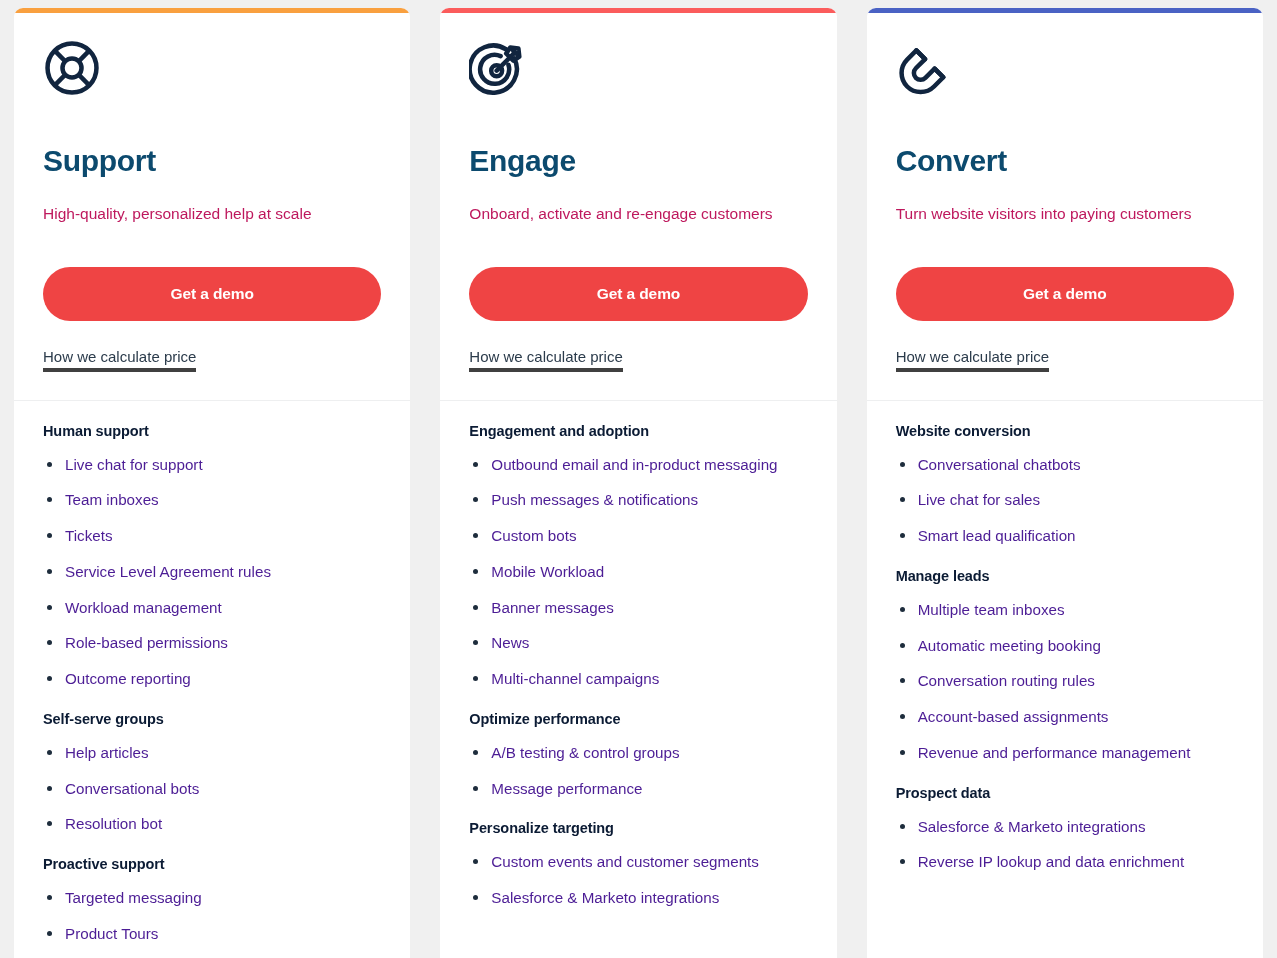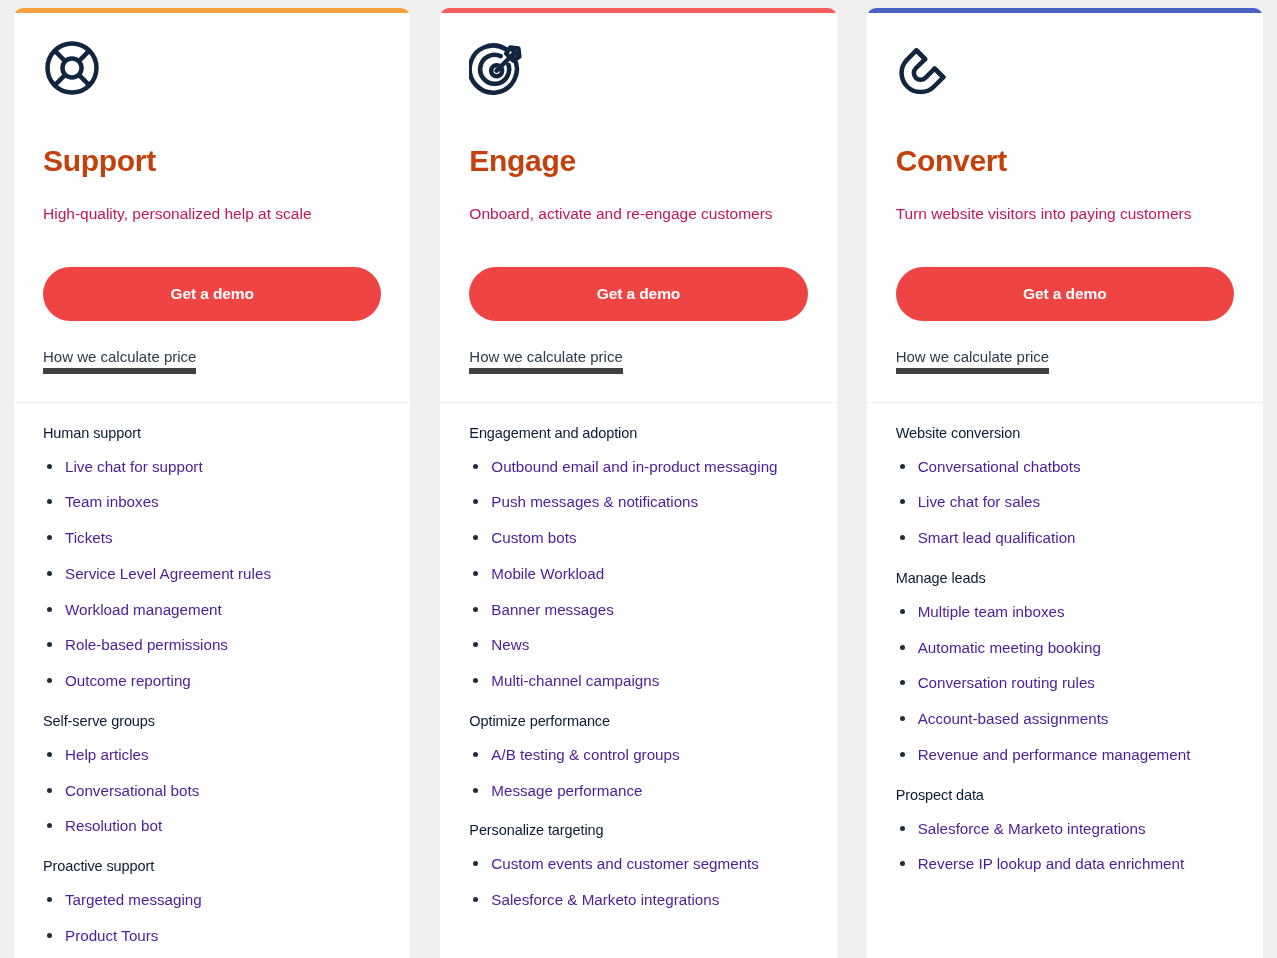--- a/index.html
+++ b/index.html
@@ -49,21 +49,21 @@
     width: 58px;
     height: 58px;
     display: block;
     color: #11253f;
   }
   .plan-icon svg { display: block; width: 100%; height: 100%; }
 
   .plan-title {
     font-size: 30px;
     font-weight: bold;
-    color: #c2410c;
+    color: #0c4a6e;
     letter-spacing: -0.3px;
     margin-top: 47px;
     line-height: 1.1;
   }
 
   .plan-subtitle {
     font-size: 15.5px;
     color: #be185d;
     margin-top: 26px;
     line-height: 1.4;
@@ -85,34 +85,34 @@
     cursor: pointer;
     text-align: center;
   }
 
   .price-link {
     display: inline-block;
     margin-top: 27px;
     font-size: 15px;
     color: #2b3b4b;
     text-decoration: none;
-    border-bottom: 6px solid #404040;
+    border-bottom: 4px solid #404040;
     padding-bottom: 3px;
     cursor: pointer;
   }
 
   .card-body {
     padding: 22px 29px 30px 29px;
   }
 
   .feature-group { margin-bottom: 8px; }
 
   .group-title {
     font-size: 14.5px;
-    font-weight: normal;
+    font-weight: bold;
     color: #0b1b34;
     margin-top: 22px;
     margin-bottom: 6px;
     letter-spacing: -0.1px;
   }
   .feature-group:first-child .group-title { margin-top: 0; }
 
   .feature-list { list-style: none; }
 
   .feature-item {

